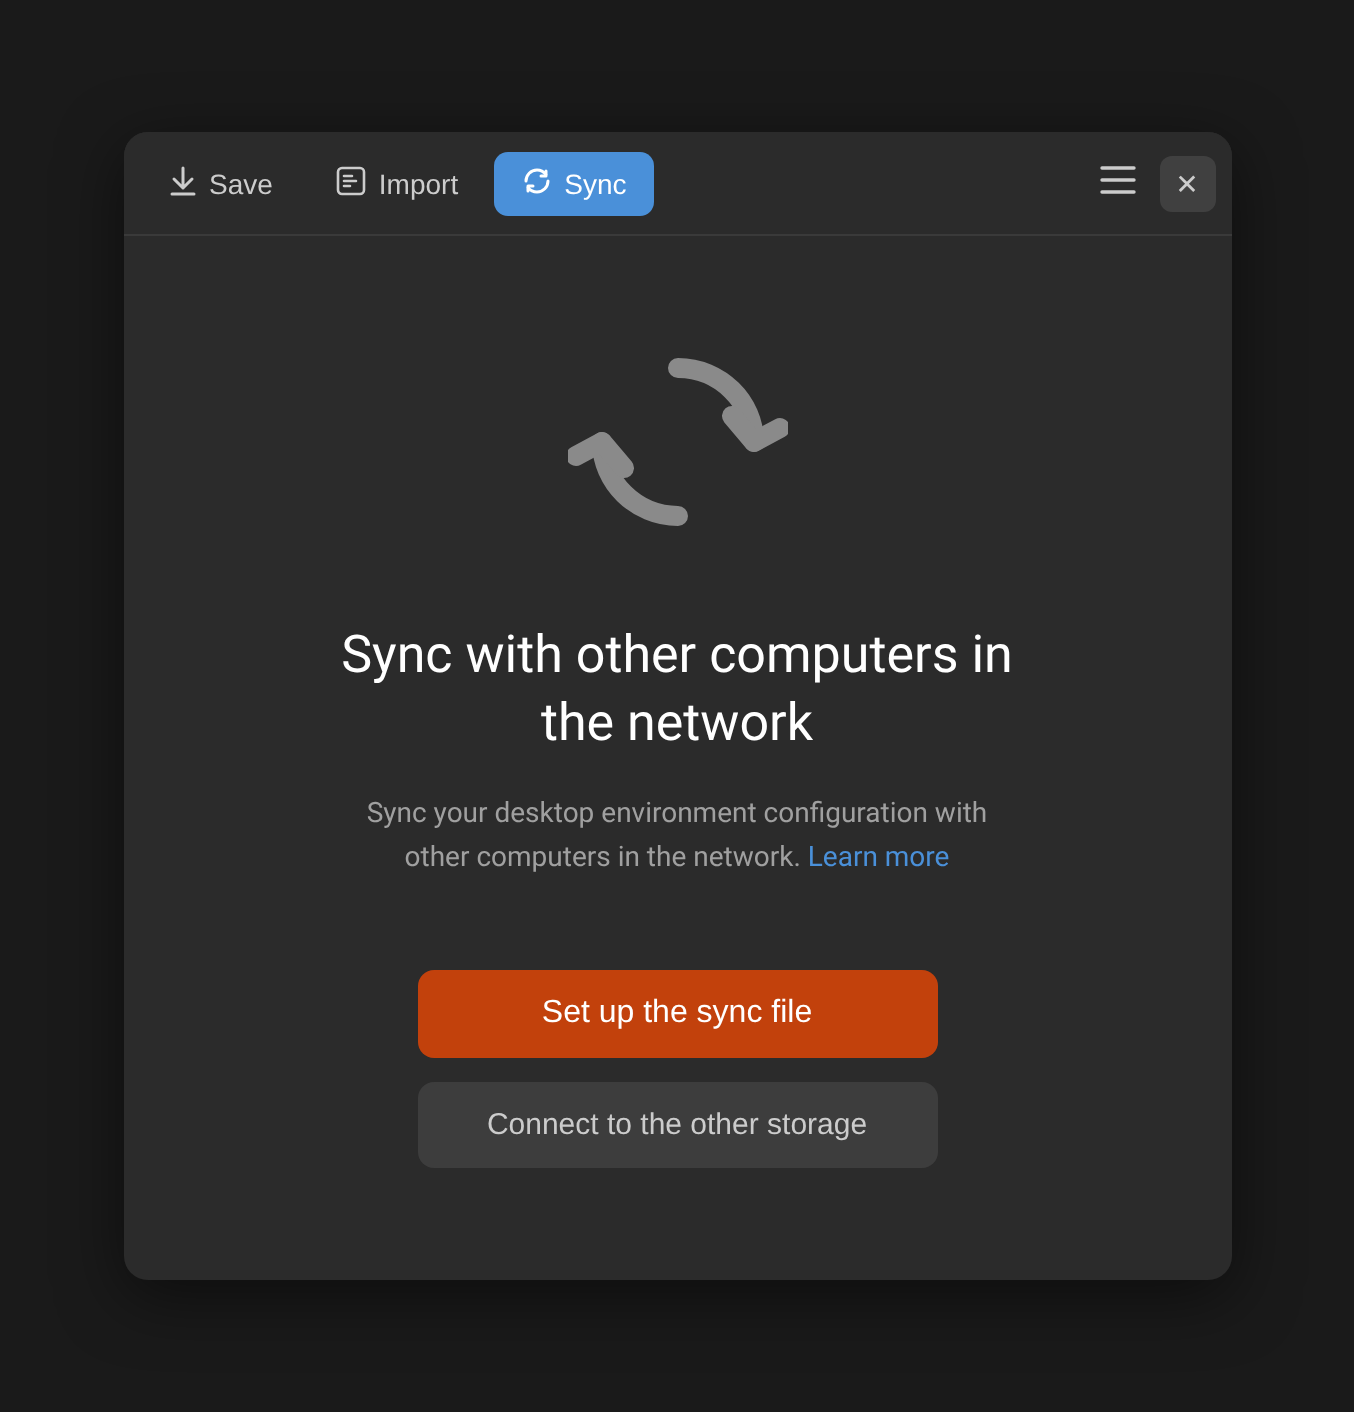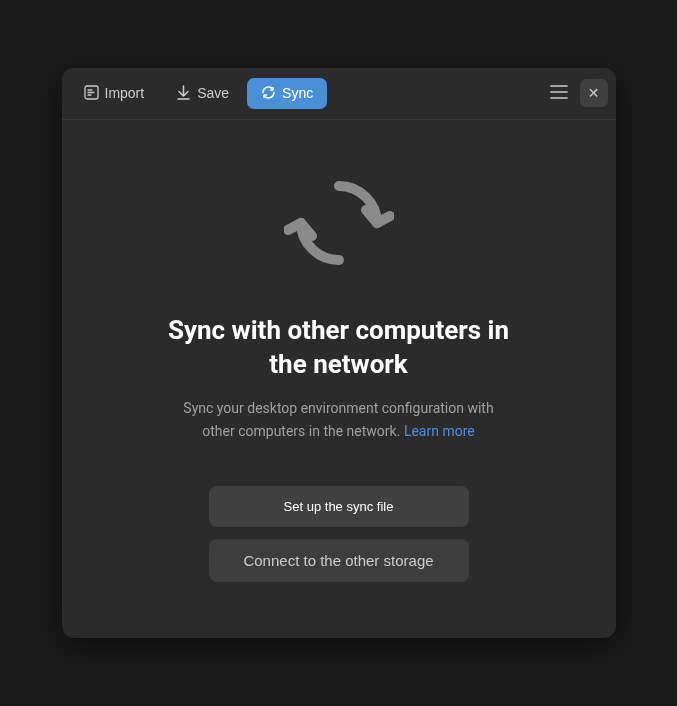--- a/index.html
+++ b/index.html
@@ -104,21 +104,21 @@
       margin-bottom: 32px;
     }
 
     .sync-icon-svg {
       width: 110px;
       height: 110px;
     }
 
     .main-title {
       font-size: 26px;
-      font-weight: 700;
+      font-weight: 400;
       color: #ffffff;
       line-height: 1.3;
       margin-bottom: 16px;
       max-width: 360px;
       text-align: center;
     }
 
     .description {
       font-size: 14px;
       color: #a0a0a0;
@@ -128,25 +128,25 @@
     }
 
     .learn-more-link {
       color: #4a90d9;
       text-decoration: none;
     }
 
     .btn-primary {
       width: 260px;
       padding: 13px 24px;
-      background-color: #404040;
+      background-color: #c2410c;
       color: #ffffff;
       border: none;
       border-radius: 8px;
-      font-size: 13px;
+      font-size: 16px;
       font-weight: 500;
       cursor: pointer;
       margin-bottom: 12px;
       transition: background 0.15s;
     }
 
     .btn-secondary {
       width: 260px;
       padding: 13px 24px;
       background-color: #3d3d3d;
@@ -158,39 +158,39 @@
       cursor: pointer;
       transition: background 0.15s;
     }
   </style>
 </head>
 <body>
 
 <div class="window">
 
   <div class="toolbar">
+    <button class="toolbar-btn">
+      <span class="toolbar-icon">
+        <svg width="15" height="15" viewBox="0 0 15 15" fill="none" xmlns="http://www.w3.org/2000/svg">
+          <path d="M7.5 11L3 6.5M7.5 11L12 6.5M7.5 11V1M2 14H13" stroke="#cccccc" stroke-width="1.5" stroke-linecap="round" stroke-linejoin="round"></path>
+        </svg>
+      </span>
+      <span>Save</span>
+    </button>
+
     <button class="toolbar-btn">
       <span class="toolbar-icon">
         <svg width="15" height="15" viewBox="0 0 15 15" fill="none" xmlns="http://www.w3.org/2000/svg">
           <rect x="1" y="1" width="13" height="13" rx="2" stroke="#cccccc" stroke-width="1.3"></rect>
           <path d="M4 5h4M4 7.5h6M4 10h3" stroke="#cccccc" stroke-width="1.3" stroke-linecap="round"></path>
         </svg>
       </span>
       <span>Import</span>
     </button>
 
-    <button class="toolbar-btn">
-      <span class="toolbar-icon">
-        <svg width="15" height="15" viewBox="0 0 15 15" fill="none" xmlns="http://www.w3.org/2000/svg">
-          <path d="M7.5 11L3 6.5M7.5 11L12 6.5M7.5 11V1M2 14H13" stroke="#cccccc" stroke-width="1.5" stroke-linecap="round" stroke-linejoin="round"></path>
-        </svg>
-      </span>
-      <span>Save</span>
-    </button>
-
     <button class="toolbar-btn active">
       <span class="toolbar-icon">
         <svg width="15" height="15" viewBox="0 0 15 15" fill="none" xmlns="http://www.w3.org/2000/svg">
           <path d="M2 7.5C2 4.46 4.46 2 7.5 2c1.8 0 3.4.87 4.4 2.2M13 7.5c0 3.04-2.46 5.5-5.5 5.5-1.8 0-3.4-.87-4.4-2.2" stroke="#ffffff" stroke-width="1.5" stroke-linecap="round"></path>
           <path d="M12 2.5V5h-2.5M3 12.5V10h2.5" stroke="#ffffff" stroke-width="1.5" stroke-linecap="round" stroke-linejoin="round"></path>
         </svg>
       </span>
       <span>Sync</span>
     </button>
 

